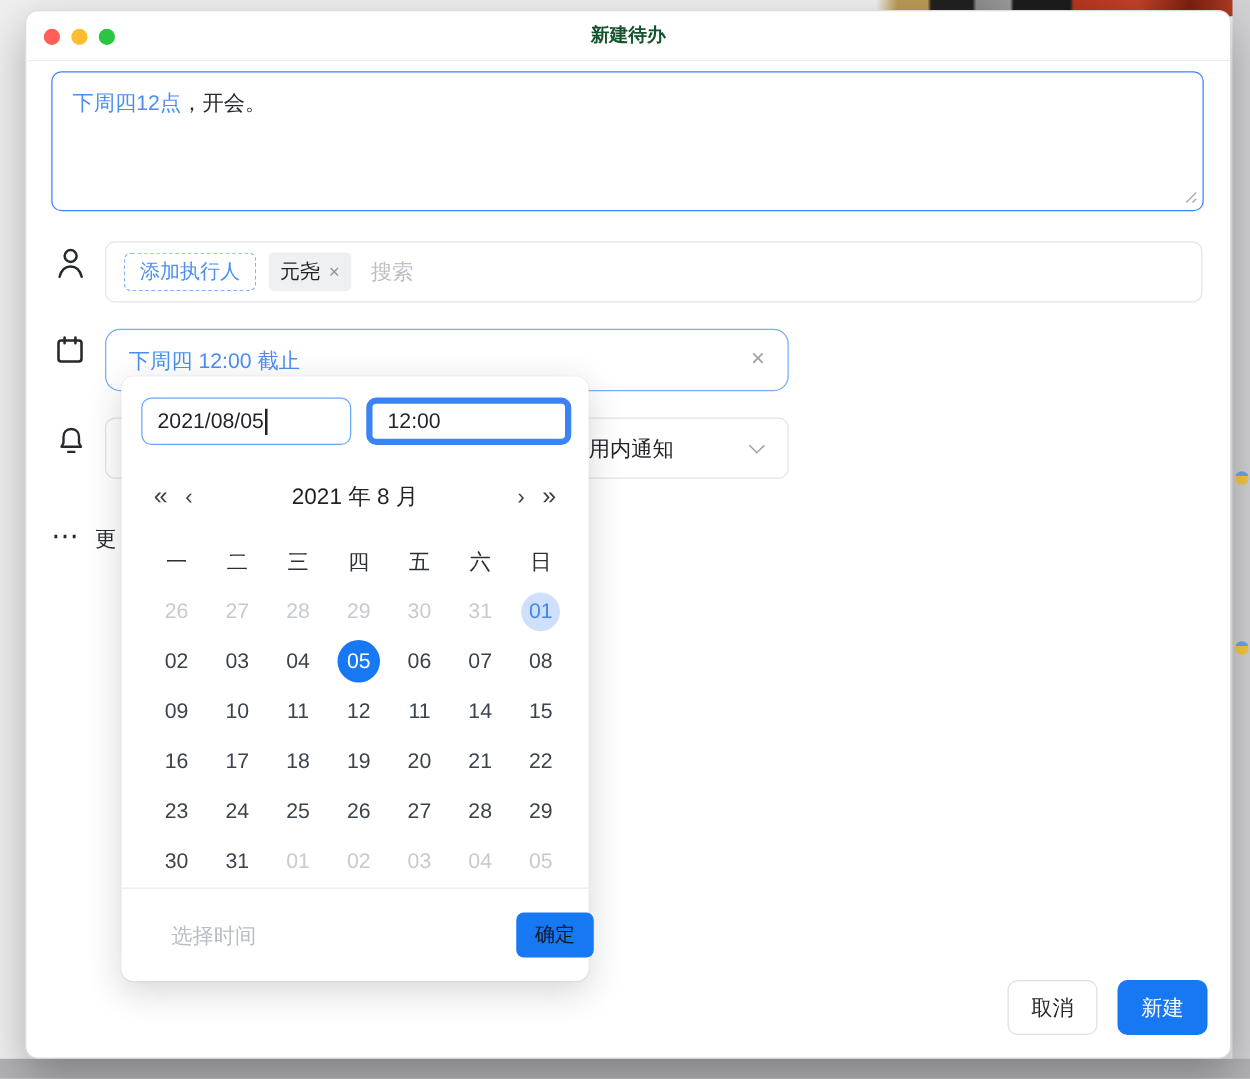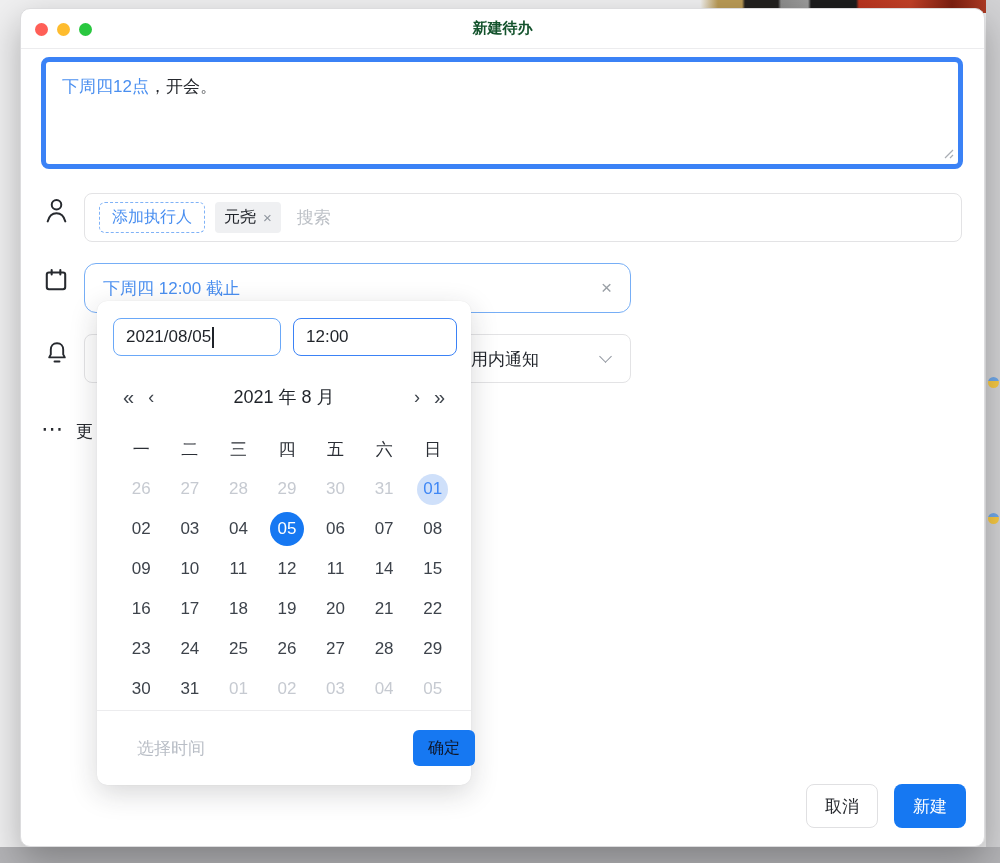--- a/index.html
+++ b/index.html
@@ -24,21 +24,21 @@
     box-shadow:0 14px 36px rgba(0,0,0,.28); }
   .titlebar { position:absolute; left:0; top:0; right:0; height:40px;
     border-bottom:1px solid #ececee; display:flex; align-items:center; border-radius:10px 10px 0 0; }
   .lights { position:absolute; left:14px; top:14px; display:flex; gap:9px; }
   .light { width:13px; height:13px; border-radius:50%; }
   .light.red { background:#ff5f57; } .light.yellow { background:#febc2e; } .light.green { background:#29c73f; }
   .win-title { width:100%; text-align:center; font-size:15px; font-weight:600; color:#14532d; }
 
   
   .task-box { position:absolute; left:20px; top:48px; width:922px; height:112px;
-    border:5px solid #3b82f6; border-radius:8px; padding:13px 16px; font-size:17px; line-height:1.45; }
+    border:1px solid #3b82f6; border-radius:8px; padding:13px 16px; font-size:17px; line-height:1.45; }
   .task-box .hl { color:#4a8ff0; }
   .resize-handle { position:absolute; right:4px; bottom:4px; }
 
   
   .row-icon { position:absolute; color:#26292e; }
   .field { position:absolute; border:1px solid #e3e3e5; border-radius:8px; background:#fff;gap:20px; }
 
   .assignee-box { left:63px; top:184px; width:878px; height:49px; display:flex; align-items:center; gap:10px; padding:0 14px; }
   .add-assignee { border:1.5px dashed #7fb2f7; border-radius:6px; color:#4a8ff0;
     font-size:16px; padding:4px 12px; background:#fff; cursor:pointer; white-space:nowrap; }
@@ -65,21 +65,21 @@
     display:flex; align-items:center; justify-content:center; cursor:pointer; }
   .btn-cancel { left:785px; top:775px; background:#fff; border:1px solid #e0e0e2; color:#26292e; }
   .btn-create { left:873px; top:775px; background:#1678f2; border:none; color:#fff; }
 
   
   .popup { position:absolute; left:97px; top:301px; width:374px; height:484px; background:#fff;
     border-radius:10px; box-shadow:0 8px 28px rgba(31,35,41,.18), 0 0 1px rgba(31,35,41,.12); z-index:20; }
   .pp-input { position:absolute; top:17px; height:38px; border-radius:8px; font-size:17px; color:#1f2329;
     display:flex; align-items:center; padding:0 12px; background:#fff; }
   .pp-date { left:16px; width:168px; border:1.5px solid #6aa8f8; }
-  .pp-time { left:196px; width:164px; border:1px solid #3b82f6; }
+  .pp-time { left:196px; width:164px; border:5px solid #3b82f6; }
   .caret { display:inline-block; width:1.5px; height:21px; background:#1f2329; margin-left:1px; }
 
   .pp-nav { position:absolute; left:0; top:76px; width:100%; height:40px;
     display:flex; align-items:center; padding:0 26px; font-size:18px; color:#26292e; }
   .nav-arrow { cursor:pointer; font-size:20px; color:#3d434b; line-height:1; }
   .nav-arrow.small { font-size:18px; }
   .pp-nav .gap { width:14px; }
   .pp-month { flex:1; text-align:center; font-size:18px; color:#1f2329; }
 
   .wk-row, .days-grid { position:absolute; left:20px; width:340px; }

